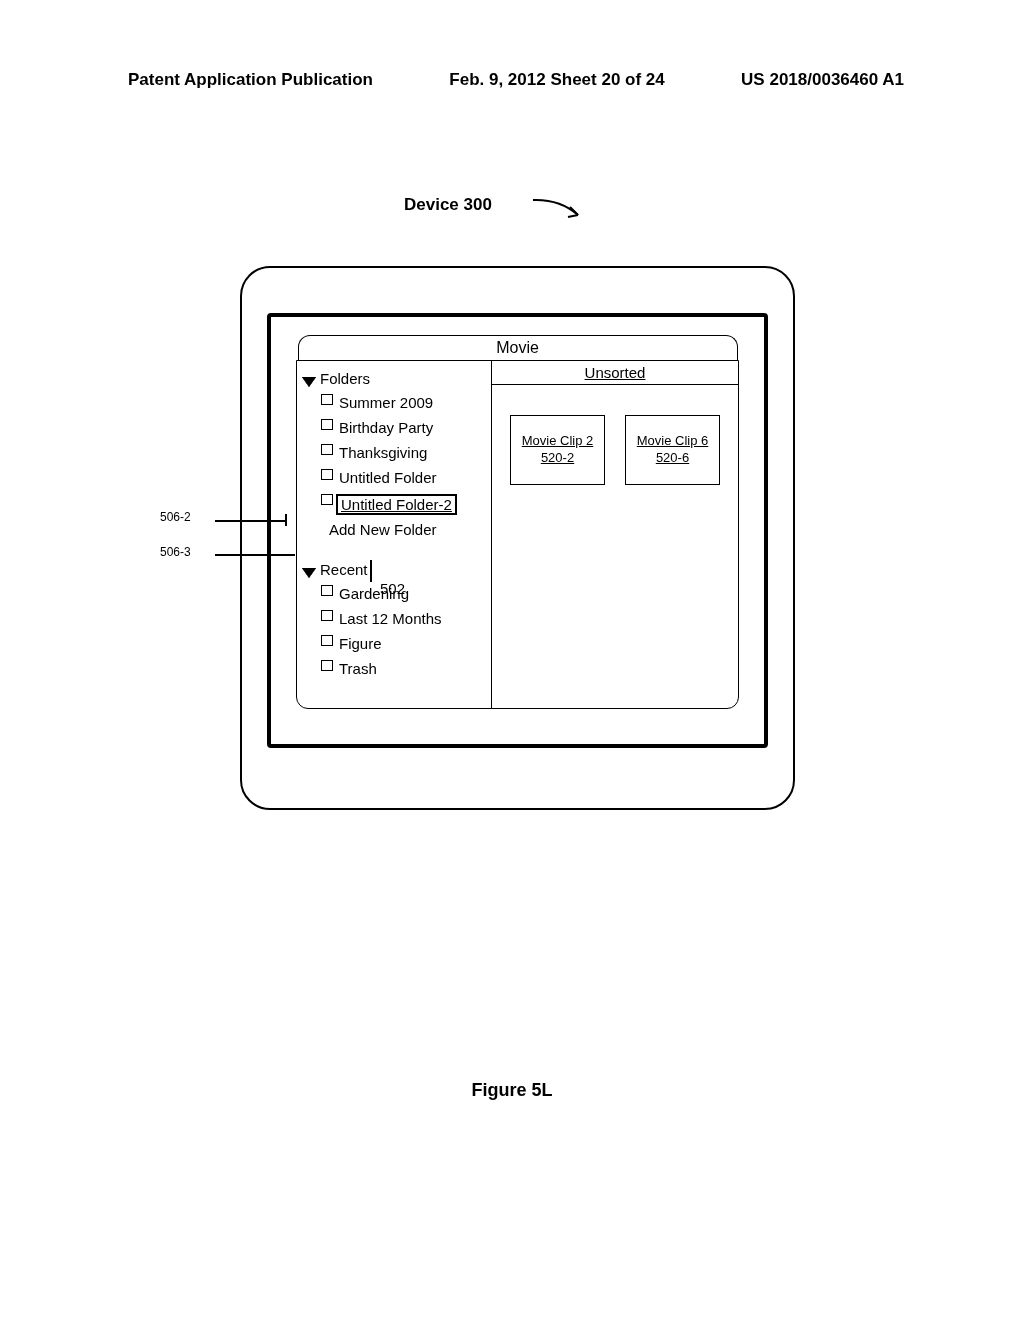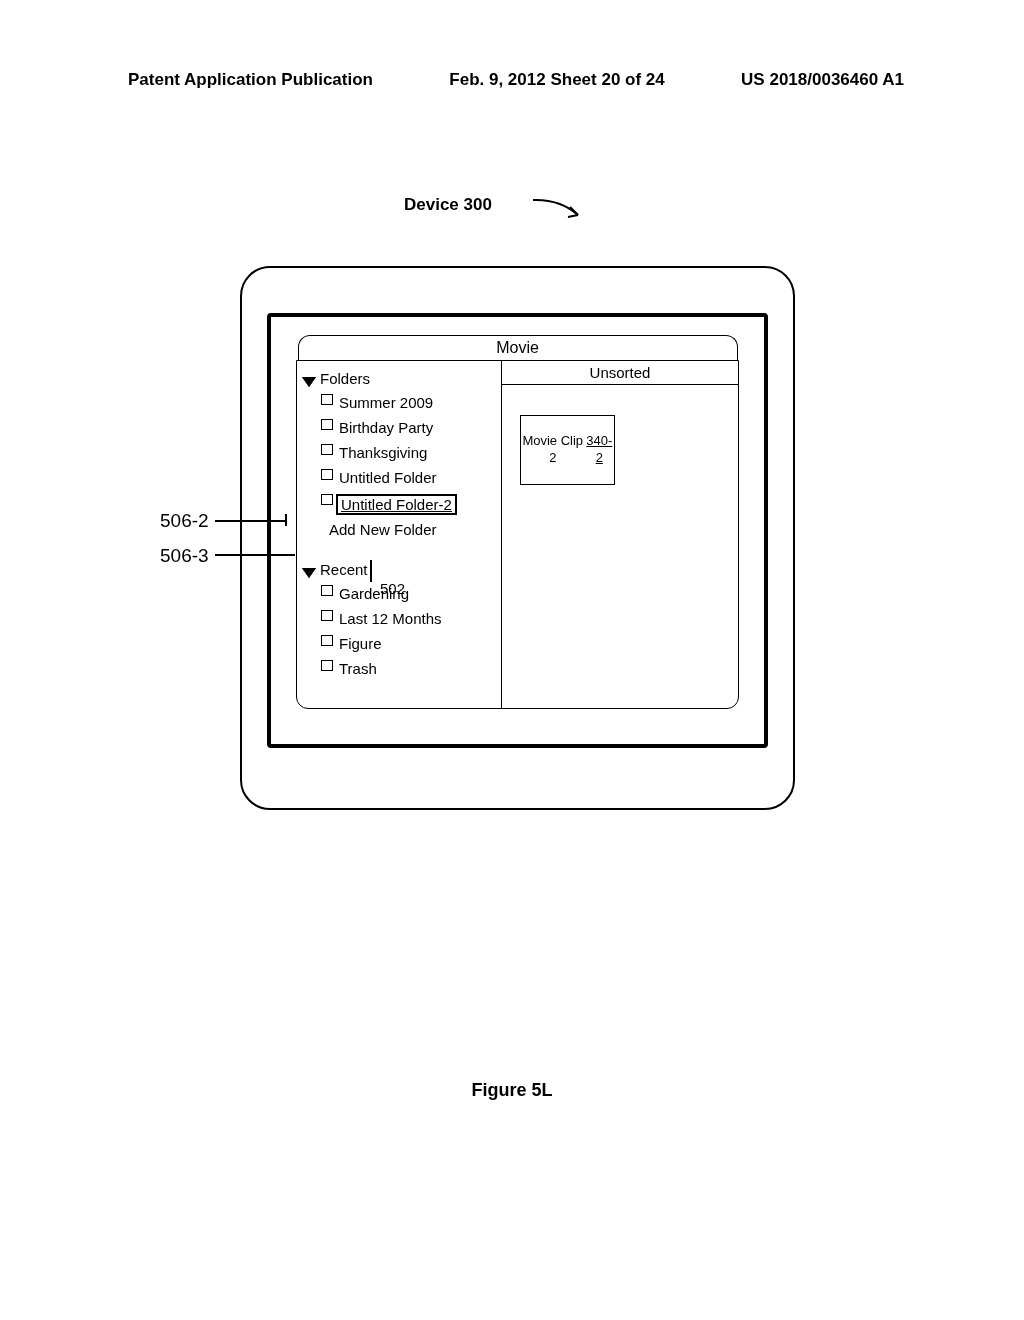--- a/index.html
+++ b/index.html
@@ -125,48 +125,49 @@
     .sb-add { padding: 2px 2px 2px 28px; font-size: 15px; }
     .folder-icon {
       width: 12px; height: 11px;
       border: 1.5px solid black;
       display: inline-block;
       flex-shrink: 0;
     }
     .content {
       flex: 1;
       position: relative;
+      text-decoration: underline;
     }
     .content-title {
       text-align: center;
       font-size: 15px;
       padding: 3px 0;
       border-bottom: 1px solid black;
     }
     .clips {
       display: flex;
       gap: 20px;
       padding: 30px 18px;
     }
     .clip {
       width: 95px;
       height: 70px;
       border: 1px solid black;
       display: flex;
-      flex-direction: row;
+      flex-direction: column;
       align-items: center;
       justify-content: center;
       font-size: 13px;
       text-align: center;
       line-height: 1.3;
     }
     .clip-ref { text-decoration: underline; }
     .callout {
       position: absolute;
-      font-size: 19px;
+      font-size: 12px;
     }
     .callout-506-2 { top: 510px; left: 160px; }
     .callout-506-3 { top: 545px; left: 160px; }
     .callout-502 { top: 580px; left: 380px; font-size: 15px; }
     .lead-line {
       position: absolute;
       background: black;
       height: 1.5px;
     }
     .lead-506-2 { top: 520px; left: 215px; width: 70px; }
@@ -255,21 +256,25 @@
           <span class="folder-icon"></span>
           <span>Trash</span>
         </div>
       </div>
 
       <div class="content">
         <div class="content-title">Unsorted</div>
         <div class="clips">
           <div class="clip">
             <span>Movie Clip 2</span>
-            <span class="clip-ref">340-2</span>
+            <span class="clip-ref">520-2</span>
+          </div>
+          <div class="clip">
+            <span>Movie Clip 6</span>
+            <span class="clip-ref">520-6</span>
           </div>
         </div>
       </div>
 
     </div>
   </div>
 </div>
 
 <div class="callout callout-506-2">506-2</div>
 <div class="lead-line lead-506-2"></div>

